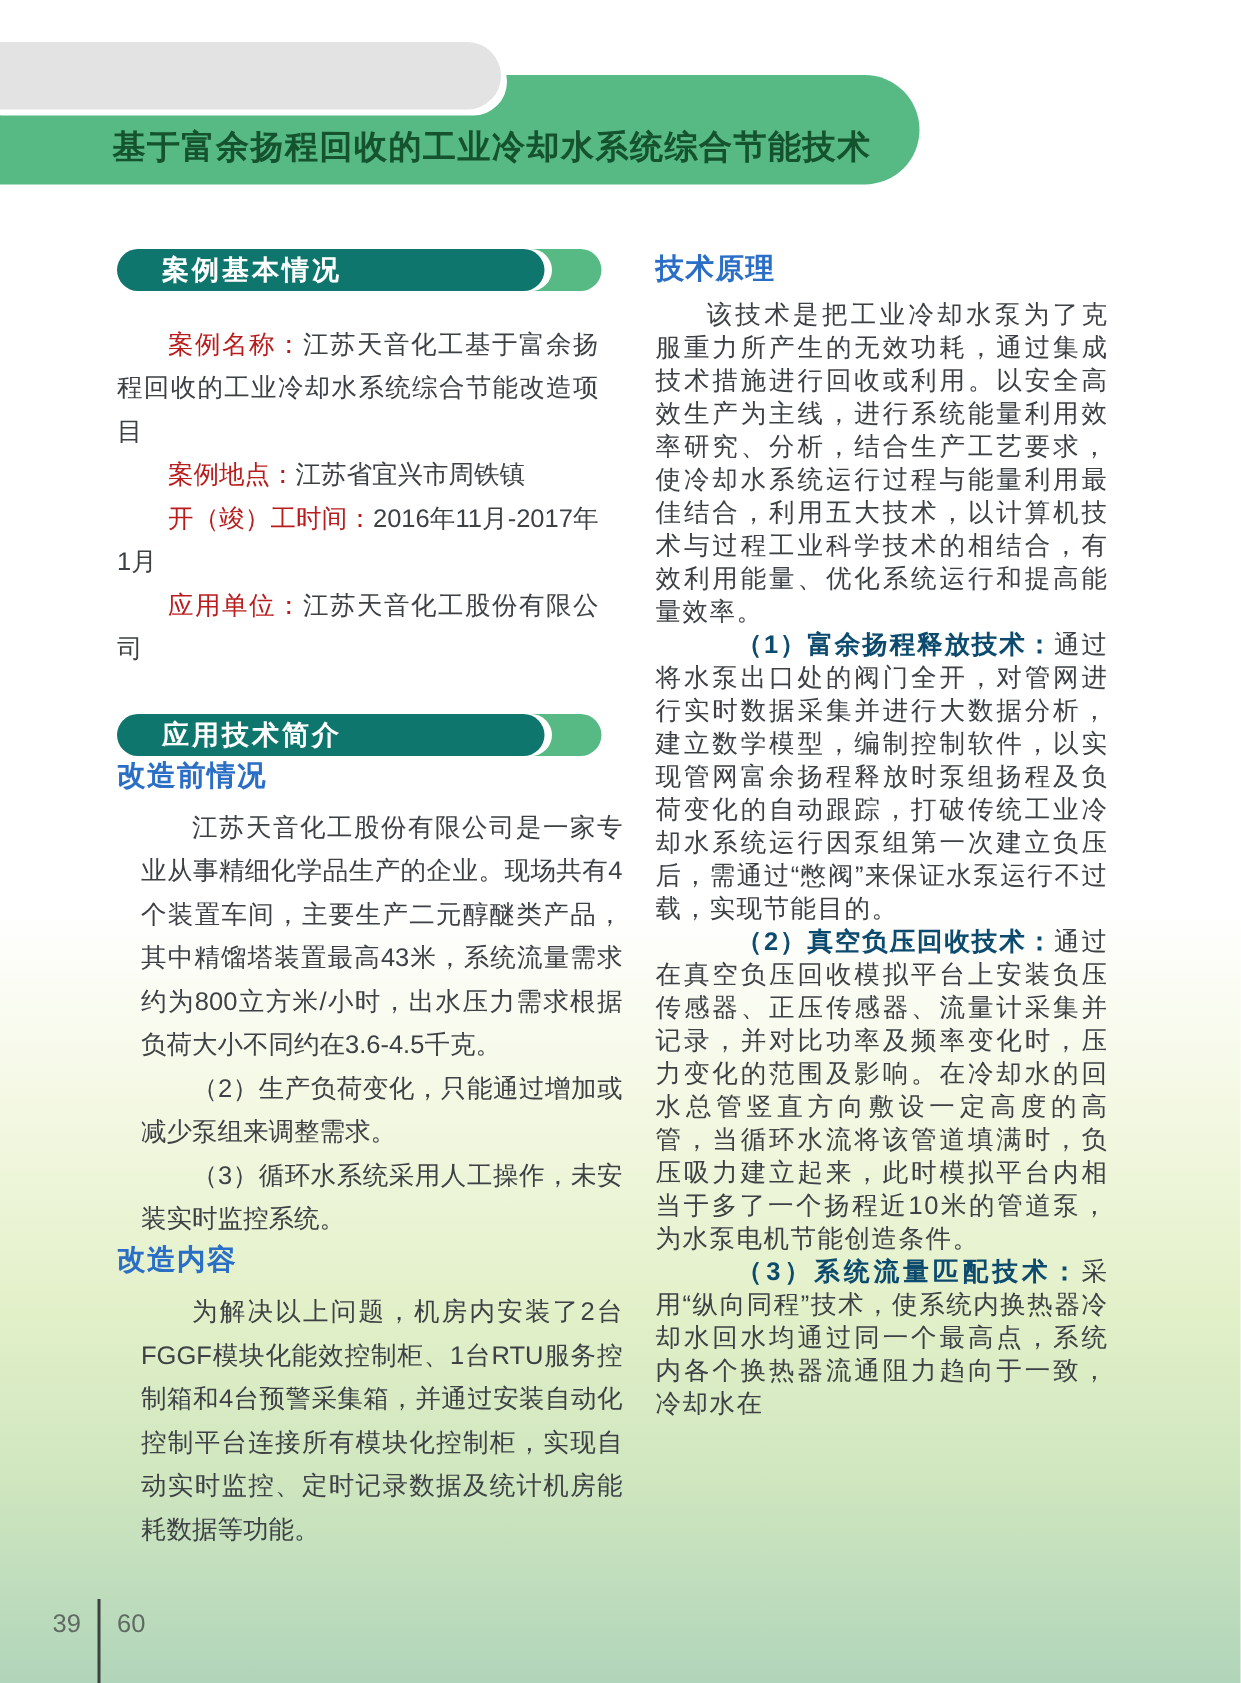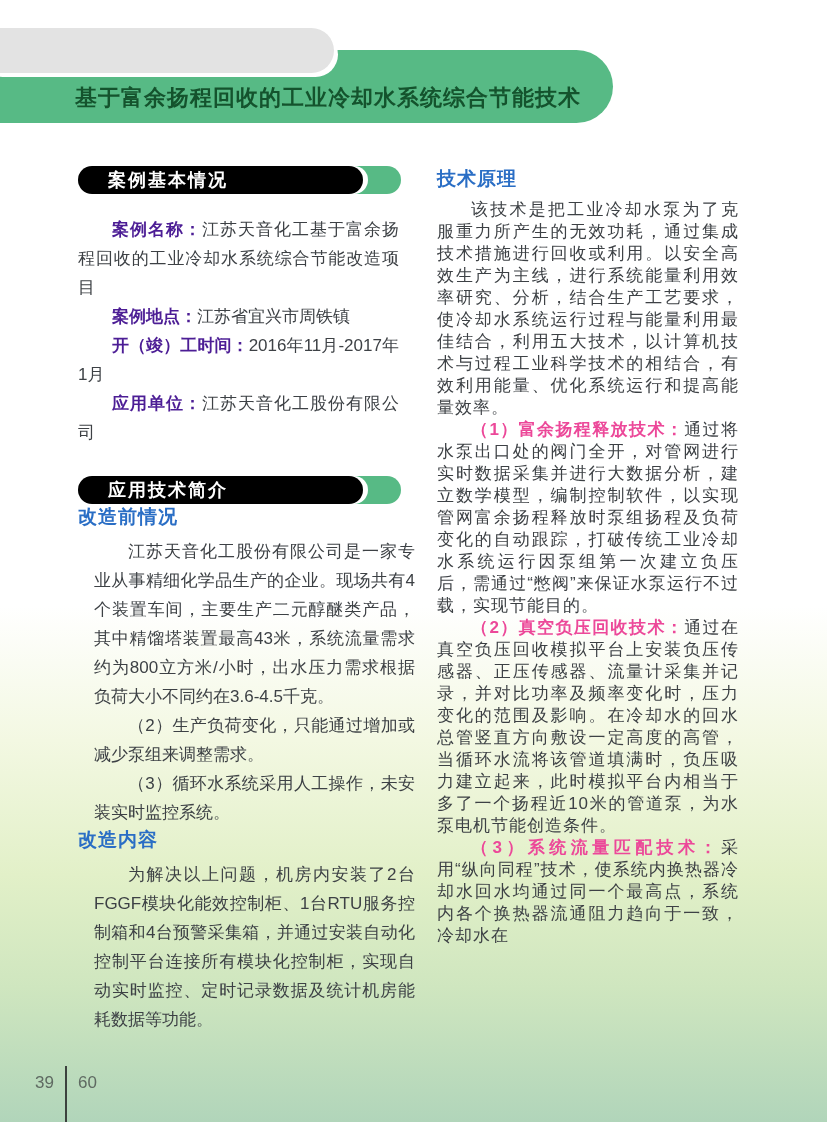--- a/index.html
+++ b/index.html
@@ -40,54 +40,54 @@
   
   .banner { position: relative; height: 28px; width: 323px; margin-left: 7px; }
   .banner .tip {
     position: absolute; right: 0; top: 0;
     width: 72px; height: 28px;
     background: #57ba85; border-radius: 14px;
   }
   .banner .bar {
     position: absolute; left: 0; top: 0;
     width: 285px; height: 28px;
-    background: #000000; border-radius: 14px;
+    background: #0f766e; border-radius: 14px;
     box-shadow: 5px 0 0 #ffffff;
     display: flex; align-items: center;
   }
   .banner-label {
     color: #ffffff; font-weight: bold; font-size: 18px;
     padding-left: 30px; letter-spacing: 2px; white-space: nowrap;
   }
 
   
   .col { position: absolute; top: 166px; color: #3d4145; }
   .col-left  { left: 71px;  width: 328px; }
   .col-right { left: 437px; width: 302px; }
 
   .col p.body, .col .info p {
     font-size: 17px; line-height: 29px;
     text-align: justify; text-indent: 2em;
   }
   .col-right p.body { font-size: 17px; line-height: 22px; letter-spacing: 1px; }
 
   .info { margin-top: 21px; margin-left: 7px; width: 321px; }
-  .info .lbl { color: #4c1d95; font-weight: bold; }
+  .info .lbl { color: #b91c1c; font-weight: normal; }
 
   h3.subhead {
     font-size: 19px; font-weight: bold; color: #2a6ec5;
     letter-spacing: 1px; margin: 0 0 7px 0;
   }
   .col-left h3.subhead { margin-left: 7px; }
   .col-left p.body { margin-left: 23px; width: 321px; }
 
   .mt-banner2 { margin-top: 29px; }
   .mt-head { margin-top: 17px; }
 
-  .lead { color: #ec4899; font-weight: bold; }
+  .lead { color: #0c4a6e; font-weight: bold; margin-left: 20px; }
 
   
   footer { position: absolute; left: 0; top: 1060px; width: 220px; height: 62px; padding-left: 12px; }
   .pn { position: absolute; font-size: 17px; color: #5f6a62; }
   .pn-left  { left: 35px; top: 13px; }
   .pn-right { left: 78px; top: 13px; }
   .pn-divider {
     position: absolute; left: 65px; top: 6px;
     width: 2px; height: 56px; background: #3c423e;
   }

